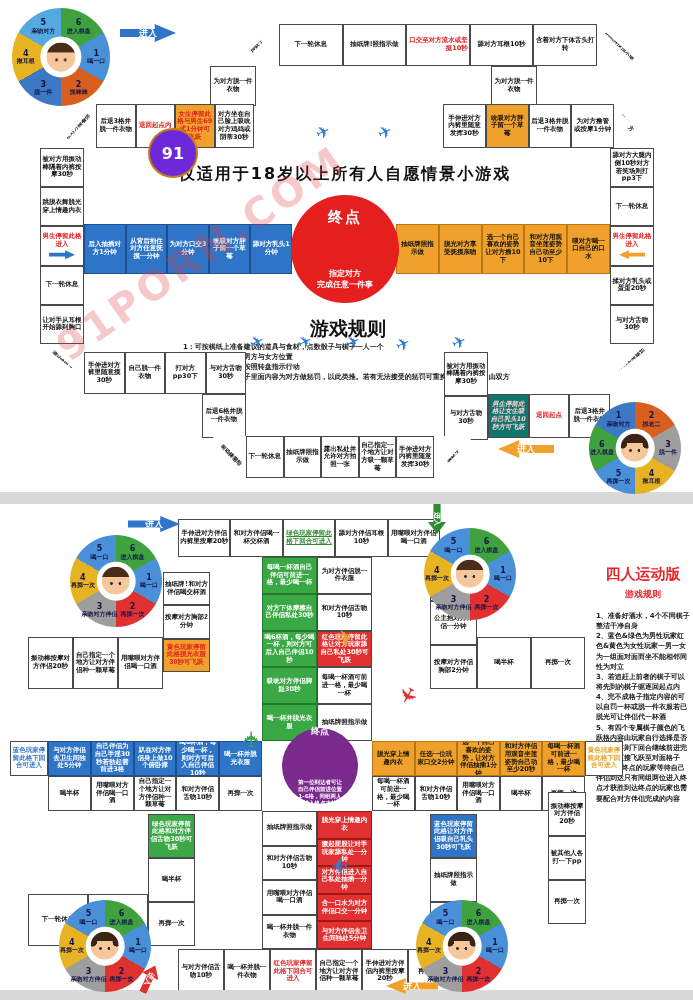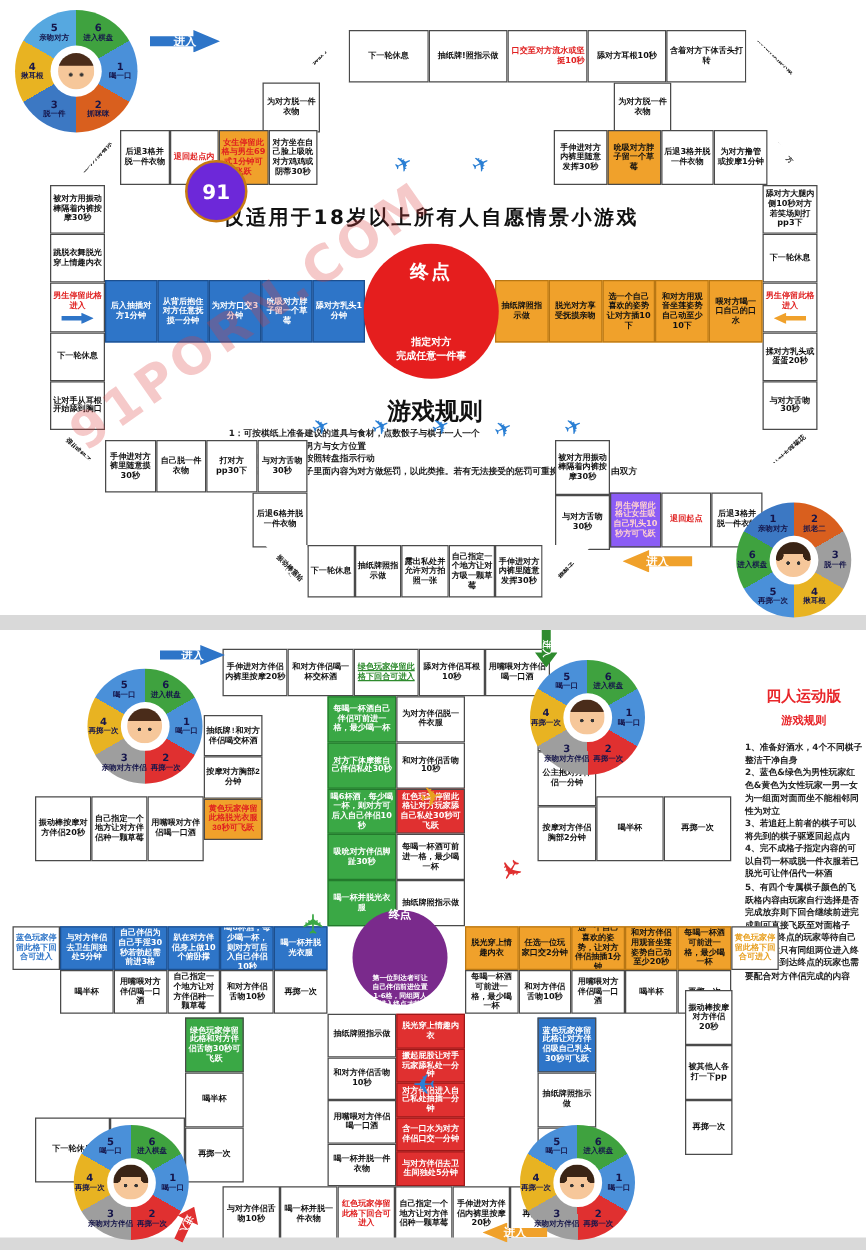--- a/index.html
+++ b/index.html
@@ -296,21 +296,21 @@
       </div>
     <div class="track col" style="left:444px;top:352px;width:44px;height:88px;">
         <div class="cell">
           <span>被对方用振动棒隔着内裤按摩30秒</span>
         </div>
         <div class="cell">
           <span>与对方舌吻30秒</span>
         </div>
       </div>
     <div class="track" style="left:488px;top:394px;width:122px;height:44px;">
-        <div class="cell" style="background: #8b5cf6; color: rgb(255, 208, 208);">
+        <div class="cell" style="background: #0f766e; color: rgb(255, 208, 208); font-style: italic;">
           <span>男生停留此格让女生吸自己乳头10秒方可飞跃</span>
         </div>
         <div class="cell" style="color: rgb(224, 32, 32);">
           <span>退回起点</span>
         </div>
         <div class="cell">
           <span>后退3格并脱一件衣物</span>
         </div>
       </div>
     <div class="track" style="left:212px;top:436px;width:262px;height:42px;">
@@ -396,21 +396,21 @@
         <span class="wlabel" style="left: 32%; top: 81.1769%;"><b>3</b><br>亲吻对方伴侣</span>
         <span class="wlabel" style="left: 14%; top: 50%;"><b>4</b><br>再掷一次</span>
         <span class="wlabel" style="left: 32%; top: 18.8231%;"><b>5</b><br>喝一口</span>
         <div class="avatar av-f"></div>
       </div>
     <div class="arrow ar-left" style="left:386px;top:474px;width:52px;height:16px;background:#f0a12b;">
       <span>进入</span>
     </div>
 
     <div class="rules" id="panel2" style="left:596px;top:45px;width:94px;">
-      <div class="rules-title" style="font-size:12px;">四人运动版</div>
+      <div class="rules-title" style="font-size:15px;margin-top:16px;">四人运动版</div>
       <div class="rules-title" style="font-size:9px;margin:4px 0 10px;">游戏规则</div>
       <div>
           <div class="rule"><span>1、准备好酒水，4个不同棋子整洁干净自身</span></div>
           <div class="rule"><span>2、蓝色&amp;绿色为男性玩家红色&amp;黄色为女性玩家一男一女为一组面对面而坐不能相邻同性为对立</span></div>
           <div class="rule"><span>3、若追赶上前者的棋子可以将先到的棋子驱逐回起点内</span></div>
           <div class="rule"><span>4、完不成格子指定内容的可以自罚一杯或脱一件衣服若已脱光可让伴侣代一杯酒</span></div>
           <div class="rule"><span>5、有四个专属棋子颜色的飞跃格内容由玩家自行选择是否完成放弃则下回合继续前进完成则可直接飞跃至对面格子</span></div>
           <div class="rule"><span>6、先到终点的玩家等待自己伴侣到达只有同组两位进入终点才获胜到达终点的玩家也需要配合对方伴侣完成的内容</span></div>
         </div>
     </div>

